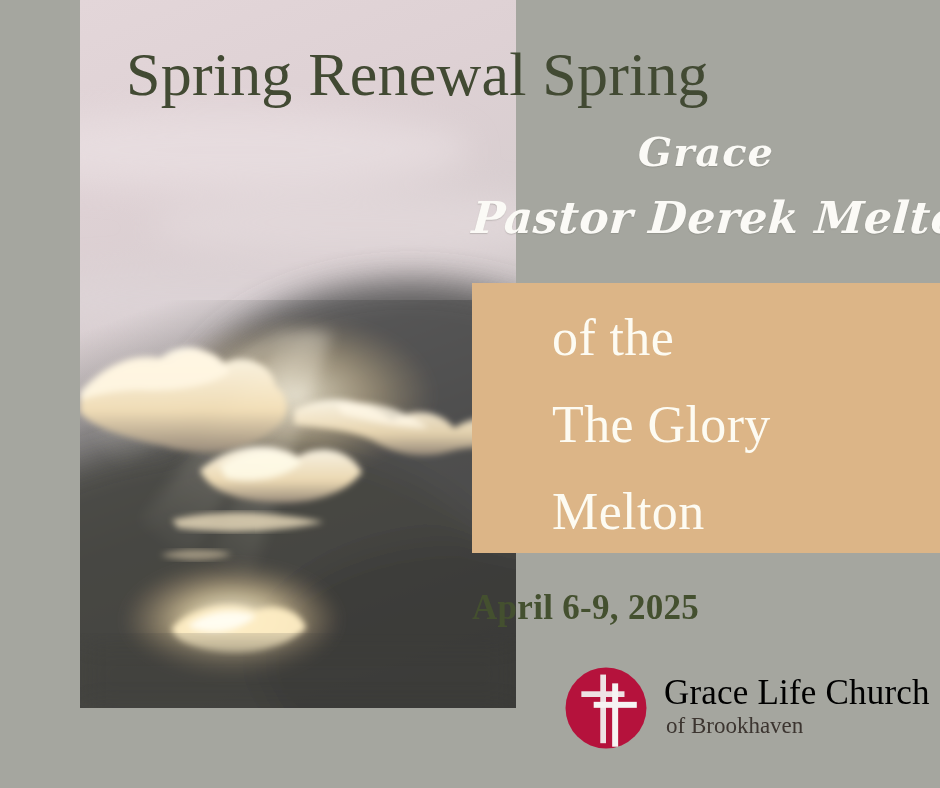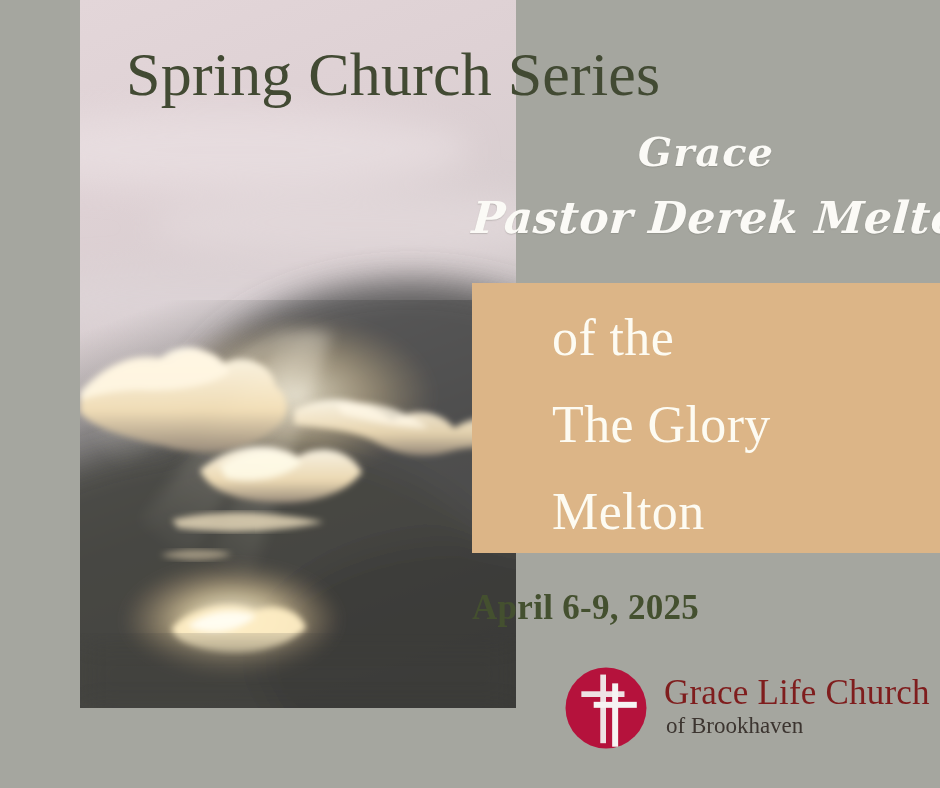--- a/index.html
+++ b/index.html
@@ -111,21 +111,21 @@
     left: 562px;
     top: 664px;
     display: flex;
     align-items: center;
     gap: 14px;
   }
   .logo-mark { width: 88px; height: 88px; flex: none; display: block; }
   .logo-words { display: flex; flex-direction: column; justify-content: center; }
   .logo-name {
     font-size: 35px;
-    color: #7f1d1d;
+    color: #000000;
     line-height: 1.0;
     letter-spacing: 0.2px;
     white-space: nowrap;
   }
   .logo-sub {
     font-size: 23px;
     color: #3c3530;
     line-height: 1.25;
     margin-top: 2px;
     margin-left: 2px;
@@ -234,21 +234,21 @@
       <g filter="url(#blurS)">
         <path d="M92,628 C112,606 148,600 176,610 C198,602 222,612 226,628
                  C206,648 168,656 132,650 C110,646 94,640 92,628 Z" fill="#ffeec4" opacity="0.95"></path>
         <path d="M108,626 C128,610 156,608 176,616 C158,632 128,636 108,626 Z" fill="#fffdf1"></path>
       </g>
 
       <rect x="0" y="640" width="436" height="68" fill="#3c3c3a" opacity="0.45" filter="url(#blurL)"></rect>
     </svg>
   </div>
 
-  <div class="headline">Spring Church Series</div>
+  <div class="headline">Spring Renewal Spring</div>
 
   <div class="script script-with">Grace</div>
 
   <div class="script script-name">Pastor Derek Melton</div>
 
   <div class="tan-panel"></div>
   <div class="tan-text">
     <div>of the</div>
     <div>The Glory</div>
     <div>Melton</div>

